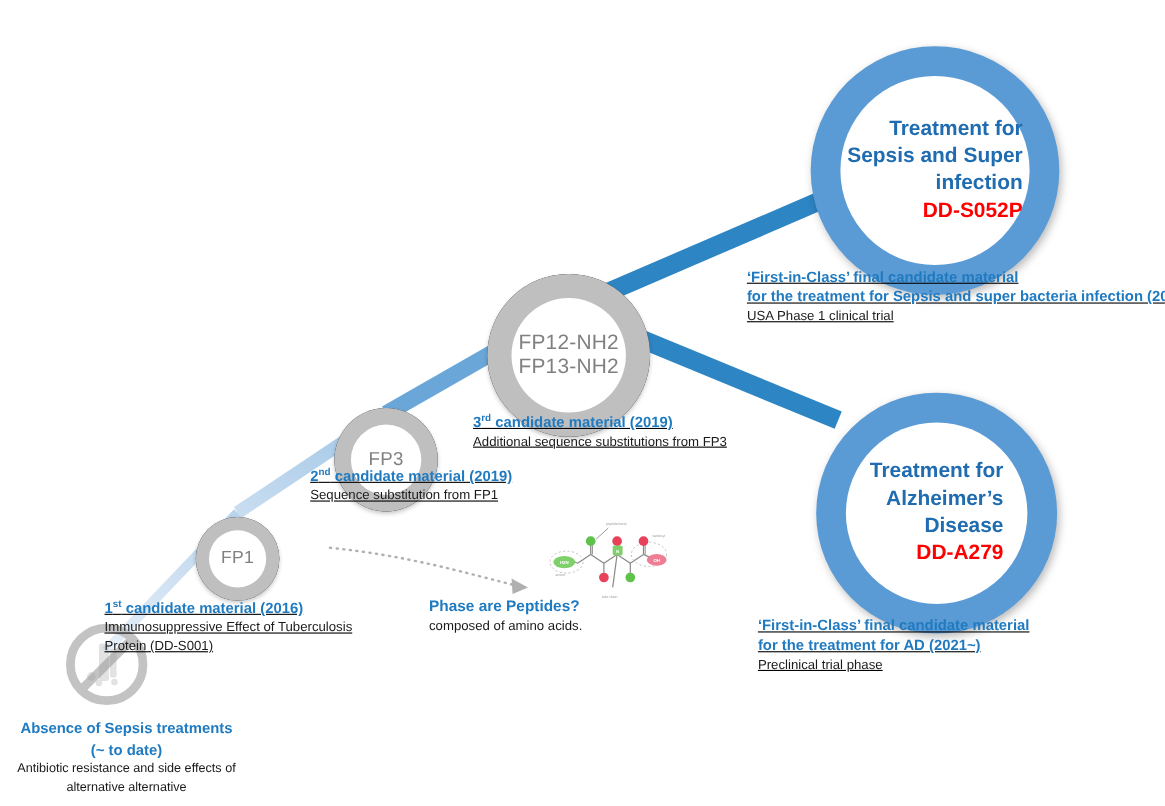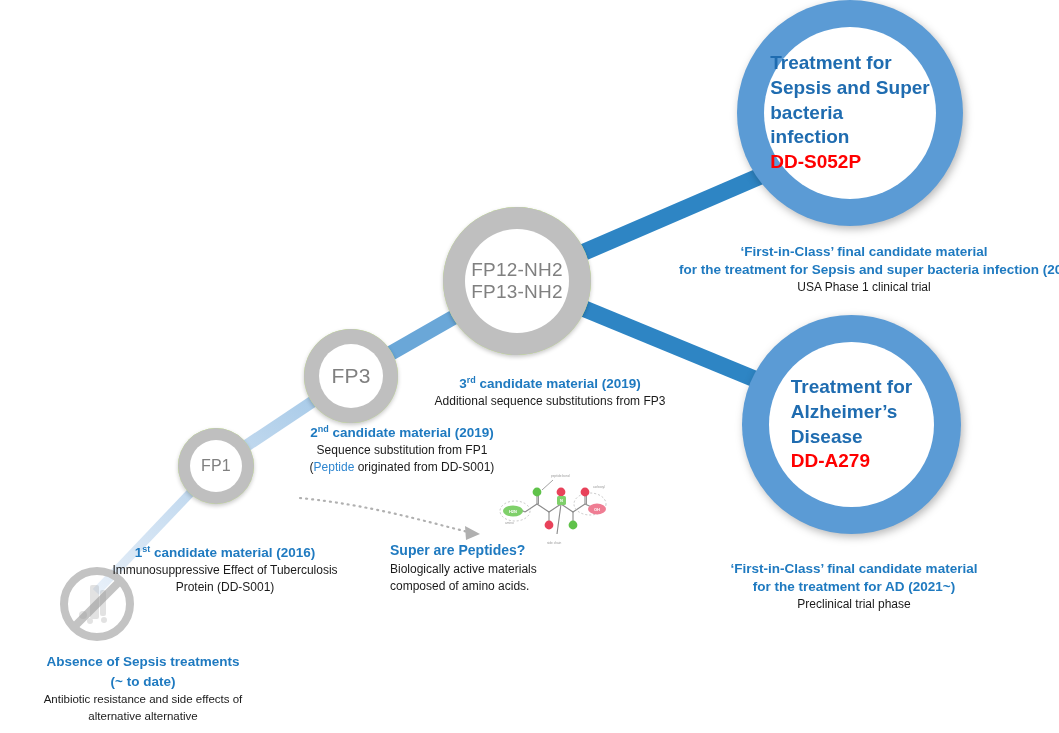--- a/index.html
+++ b/index.html
@@ -16,24 +16,25 @@
   }
   #wires { position: absolute; left: 0; top: 0; width: 1059px; height: 733px; }
 
   
   .node {
     position: absolute;
     border-radius: 50%;
     display: flex;
     align-items: center;
     justify-content: center;
-    text-align: left;
+    text-align: right;
+    margin-top: 42px;
   }
   .node-gray {
-    background: #bef264;
+    background: #0f172a;
     box-shadow: 0 2px 4px rgba(0,0,0,0.22);
   }
   .node-gray .ring-fill {
     position: absolute; inset: 0;
     border-radius: 50%;
     background: #bfbfbf;
   }
   .node-gray .hole {
     position: absolute;
     border-radius: 50%;
@@ -83,21 +84,21 @@
     line-height: 1.34;
     white-space: nowrap;
   }
   .sub {
     color: #1a1a1a;
     font-size: 12px;
     line-height: 1.42;
     white-space: nowrap;
   }
   .sub .pep { color: #2e86d0; }
-  .ctr { text-align: center; }
+  .ctr { text-align: left; text-decoration: underline; }
   .hl sup { font-size: 9px; vertical-align: super; line-height: 0; }
 
   .big-hl { font-size: 13.5px; }
 
   
   .legend-hl {
     color: #1f7ac0; font-weight: bold; font-size: 13.5px;
     line-height: 1.45; text-align: center; white-space: nowrap;
   }
   .legend-sub {
@@ -159,42 +160,41 @@
       <circle cx="48" cy="57" r="3"></circle>
     </g>
   </svg>
 
   <div class="node node-gray" style="left:178px; top:428px; width:76px; height:76px; font-size:16px;">
     <div class="ring-fill"></div>
     <div class="hole" style="left:12px; top:12px; right:12px; bottom:12px;"></div>
     <div class="cap">FP1</div>
   </div>
 
-  <div class="node node-gray" style="left:304px; top:329px; width:94px; height:94px; font-size:21px;">
+  <div class="node node-gray" style="left:304px; top:329px; width:94px; height:94px; font-size:17px;">
     <div class="ring-fill"></div>
     <div class="hole" style="left:15px; top:15px; right:15px; bottom:15px;"></div>
     <div class="cap">FP3</div>
   </div>
 
   <div class="node node-gray" style="left:443px; top:207px; width:148px; height:148px; font-size:19px;">
     <div class="ring-fill"></div>
     <div class="hole" style="left:22px; top:22px; right:22px; bottom:22px;"></div>
     <div class="cap">
       <div>FP12-NH2</div>
       <div>FP13-NH2</div>
     </div>
   </div>
 
   <div class="node node-blue" style="left:737px; top:0px; width:226px; height:226px;">
     <div class="ring-fill"></div>
     <div class="hole" style="left:27px; top:27px; right:27px; bottom:27px;"></div>
     <div class="cap">
       <div>Treatment for</div>
       <div>Sepsis and Super</div>
-      <div>bacteria</div>
       <div>infection</div>
       <span class="code">DD-S052P</span>
     </div>
   </div>
 
   <div class="node node-blue" style="left:742px; top:315px; width:219px; height:219px;">
     <div class="ring-fill"></div>
     <div class="hole" style="left:27px; top:27px; right:27px; bottom:27px;"></div>
     <div class="cap">
       <div>Treatment for</div>
@@ -221,36 +221,32 @@
       <span>3</span><sup>rd</sup><span> candidate material (2019)</span>
     </div>
     <div class="sub">Additional sequence substitutions from FP3</div>
   </div>
 
   <div class="tblock ctr" style="left:282px; top:424px; width:240px;">
     <div class="hl">
       <span>2</span><sup>nd</sup><span> candidate material (2019)</span>
     </div>
     <div class="sub">Sequence substitution from FP1</div>
-    <div class="sub">
-      <span>(</span><span class="pep">Peptide</span><span> originated from DD-S001)</span>
-    </div>
   </div>
 
   <div class="tblock ctr" style="left:95px; top:544px; width:260px;">
     <div class="hl">
       <span>1</span><sup>st</sup><span> candidate material (2016)</span>
     </div>
     <div class="sub">Immunosuppressive Effect of Tuberculosis</div>
     <div class="sub">Protein (DD-S001)</div>
   </div>
 
   <div class="tblock" style="left:390px; top:541px; width:250px;">
-    <div class="q-title">Super are Peptides?</div>
-    <div class="q-body">Biologically active materials</div>
+    <div class="q-title">Phase are Peptides?</div>
     <div class="q-body">composed of amino acids.</div>
   </div>
 
   <svg class="mol" style="left:497px; top:468px;" width="112" height="82" viewBox="0 0 112 82">
     <g stroke="#8a8a8a" stroke-width="1.1" fill="none">
       <path d="M28 44 L40 36 L52 44 L64 36 L76 44 L88 36"></path>
       <path d="M40 36 L40 26"></path>
       <path d="M52 44 L52 55"></path>
       <path d="M64 36 L64 26"></path>
       <path d="M76 44 L76 55"></path>
@@ -283,20 +279,20 @@
       <text x="8" y="56">amino</text>
       <text x="50" y="76">side chain</text>
     </g>
     <g fill="#ffffff" font-size="4" font-weight="bold" font-family="Liberation Sans, sans-serif" text-anchor="middle">
       <text x="16" y="44.6">H2N</text>
       <text x="100" y="42.6">OH</text>
       <text x="64.5" y="34.4">N</text>
     </g>
   </svg>
 
-  <div class="tblock" style="left:0px; top:652px; width:230px;margin-left:28px;">
+  <div class="tblock" style="left:0px; top:652px; width:230px;">
     <div class="legend-hl">Absence of Sepsis treatments</div>
     <div class="legend-hl">(~ to date)</div>
     <div class="legend-sub">Antibiotic resistance and side effects of</div>
     <div class="legend-sub">alternative alternative</div>
   </div>
 
 </div>
 
 </body></html>

